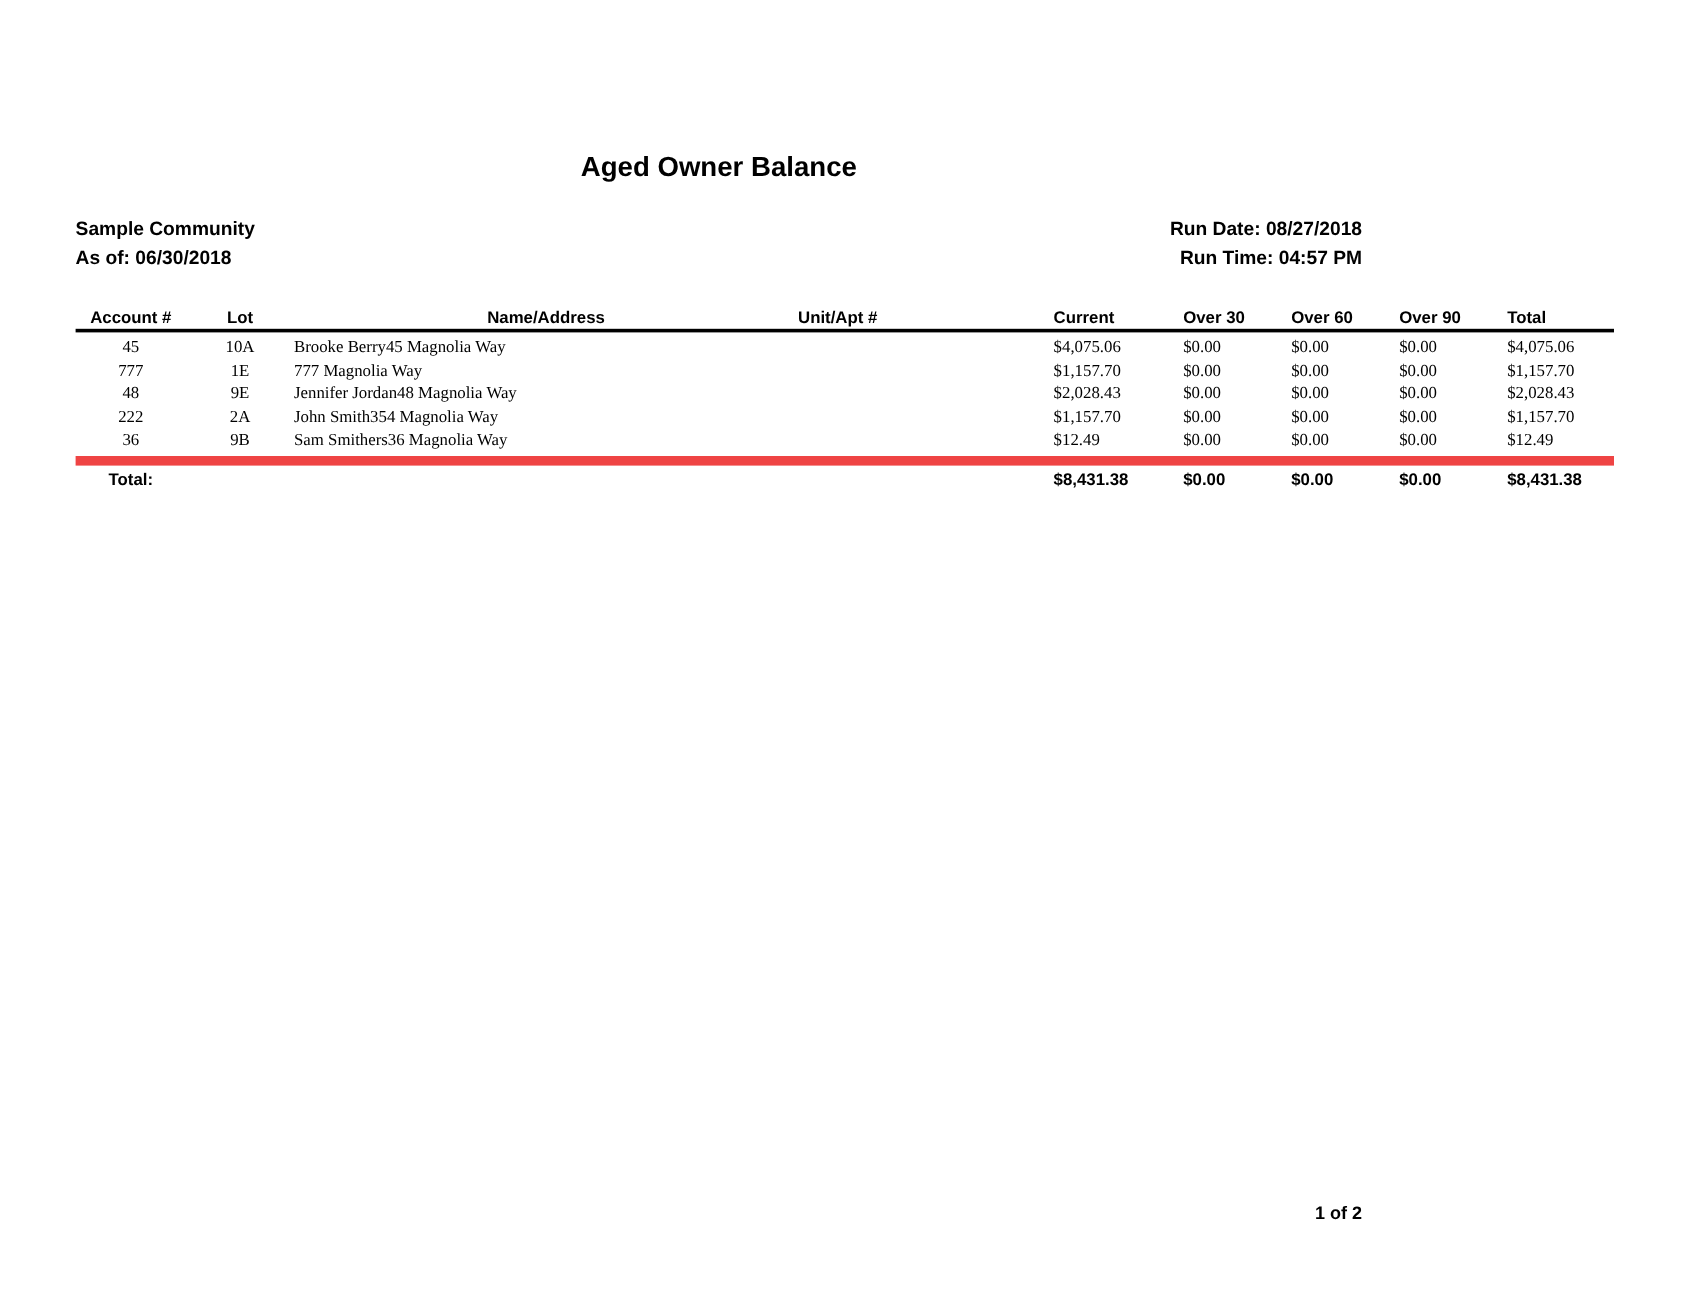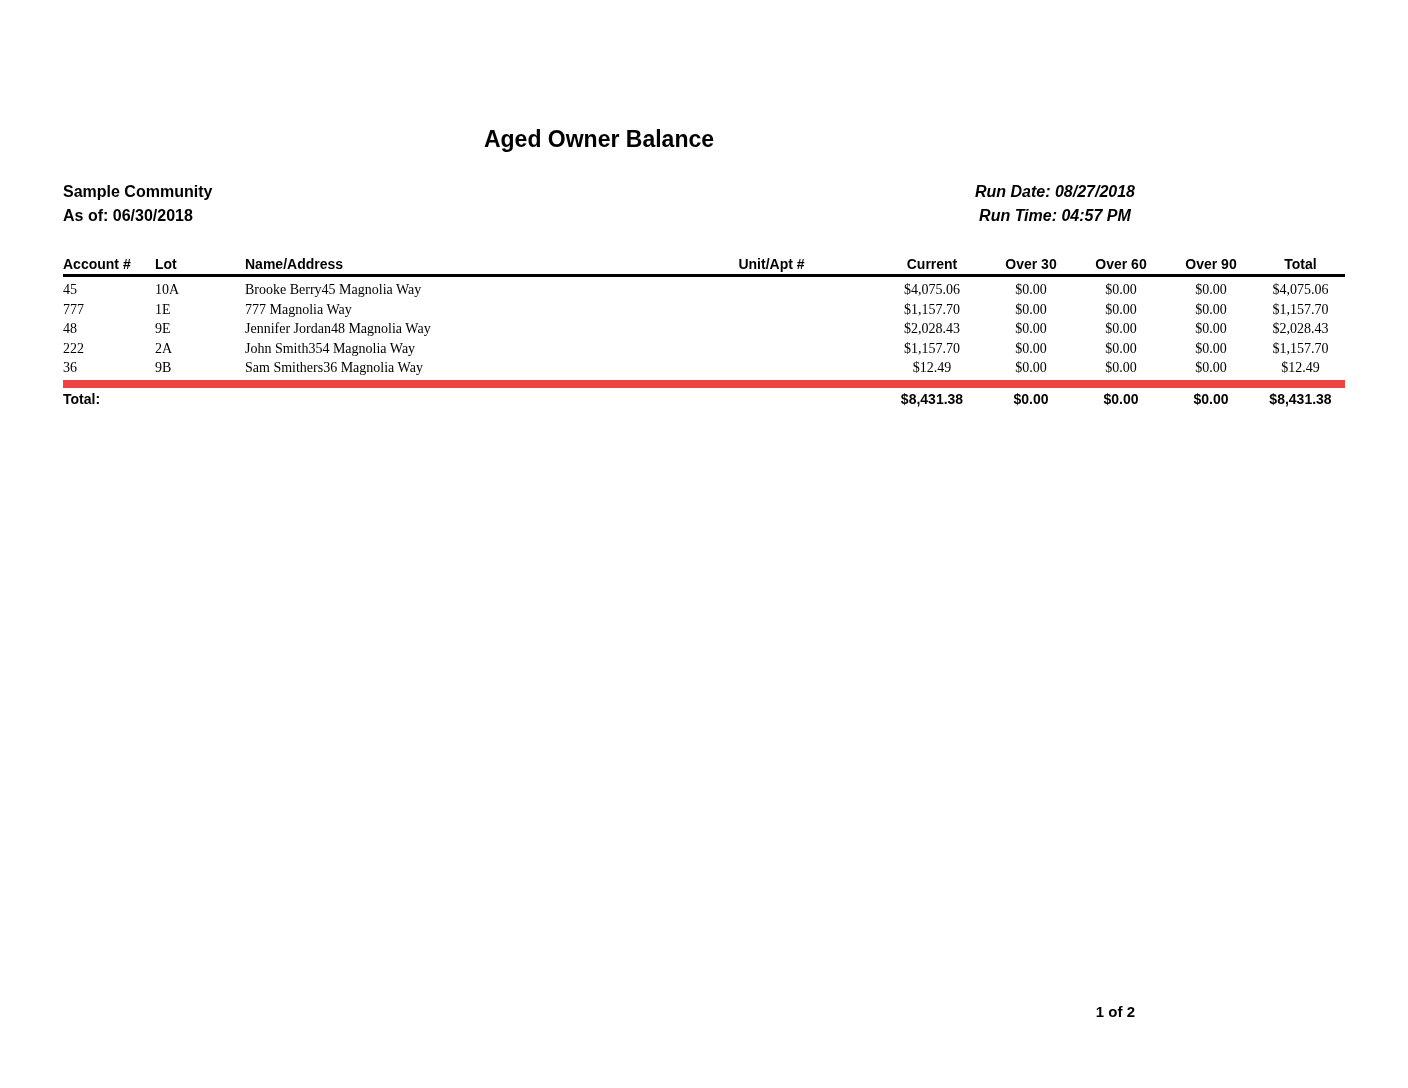--- a/index.html
+++ b/index.html
@@ -25,36 +25,36 @@
     line-height: 30px;
   }
   .info-bar {
     display: flex;
     justify-content: space-between;
     margin-top: 26px;
     font-size: 16px;
     font-weight: bold;
     line-height: 24px;
   }
-  .info-right { text-align: center; font-style: italic; }
+  .info-right { text-align: right; }
   .aob-table { margin-top: 28px; width: 1282px; }
   .tgrid {
     display: grid;
     grid-template-columns: 92px 90px 420px 213px 108px 90px 90px 90px 89px;
   }
   .thead {
     font-weight: bold;
     font-size: 14px;
     line-height: 17px;
     border-bottom: 3px solid #000000;
     padding-bottom: 1px;
   }
   .cell { white-space: nowrap; }
-  .al { text-align: left; }
-  .ar { text-align: center; }
+  .al { text-align: center; }
+  .ar { text-align: left; }
   .trow {
     font-size: 14px;
     line-height: 19.5px;
     font-weight: normal;
     align-items: start;
   }
   .trow .cell { align-self: start; }
   .name-addr { display: flex; }
   .rows-host { padding-top: 3px; font-family: Liberation Serif, serif; }
   .total-row {

